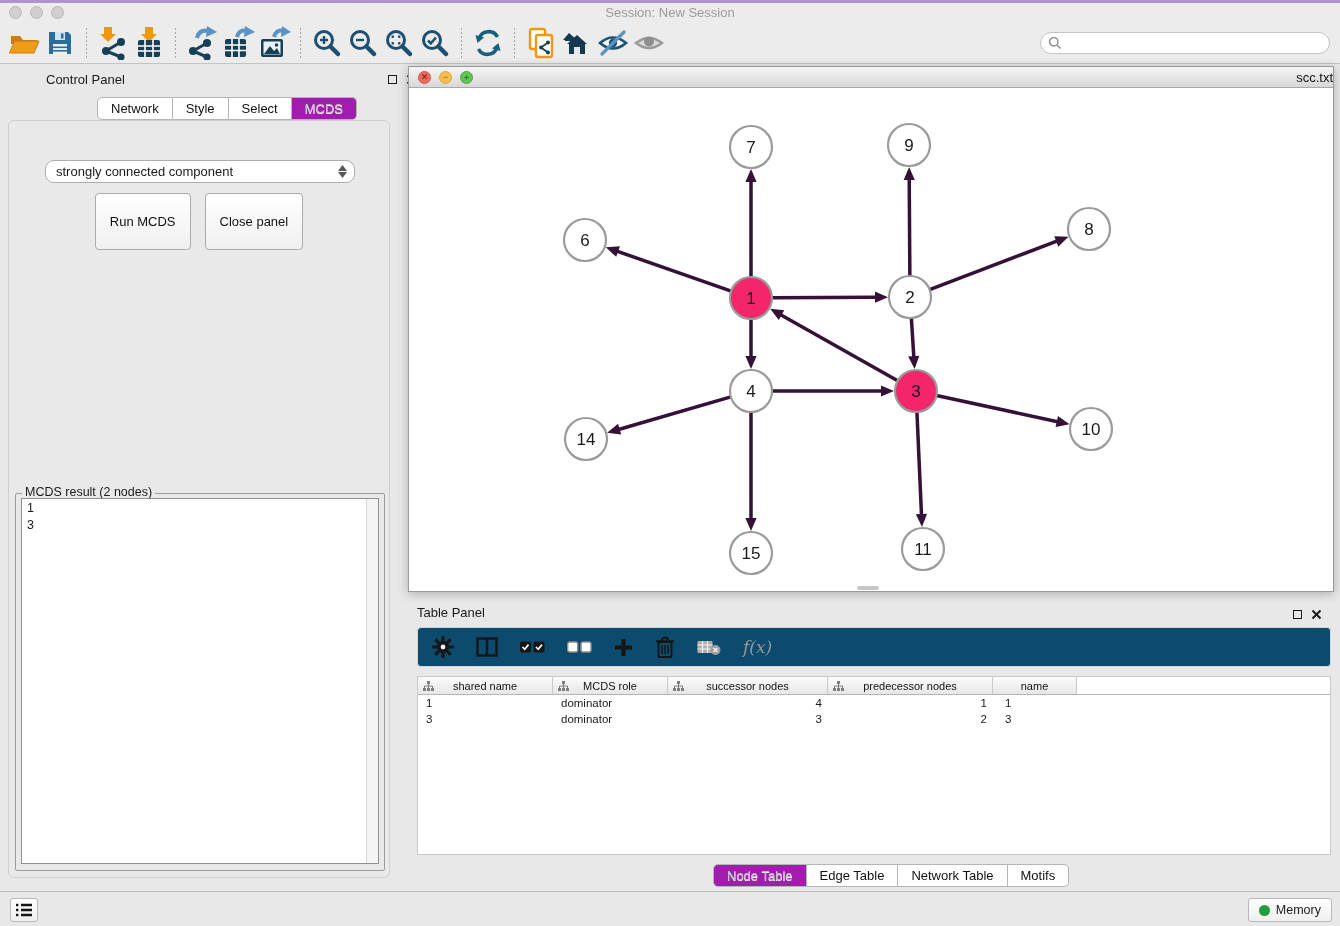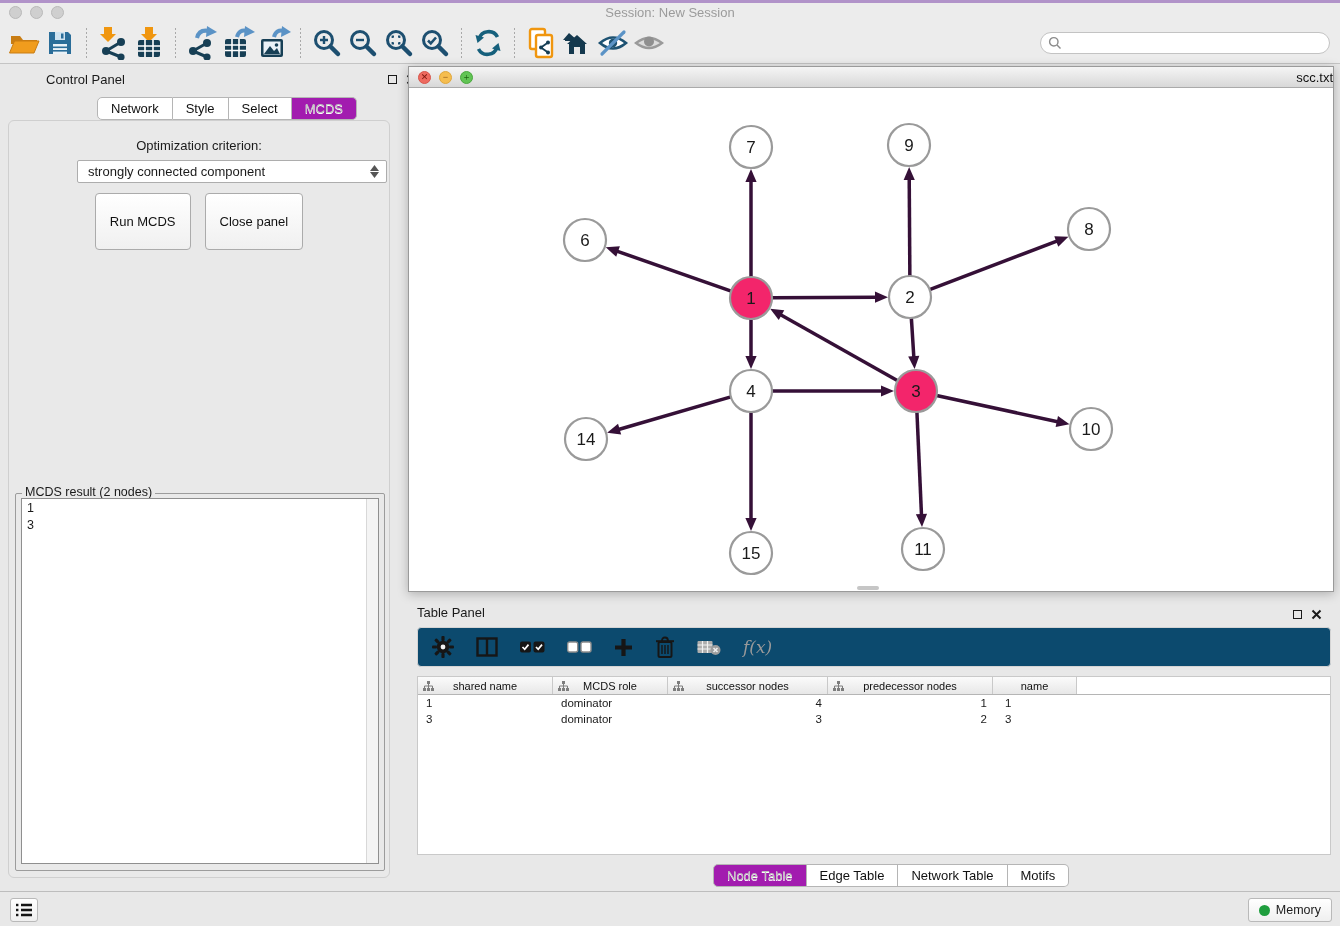--- a/index.html
+++ b/index.html
@@ -31,21 +31,21 @@
   .panel-ctrls { margin-left:auto; display:flex; align-items:center; gap:9px; margin-right:12px; }
   .float-ic { width:9px; height:9px; border:1.5px solid #1a1a1a; display:inline-block; }
   .tabs { position:absolute; display:flex;margin-left:20px; }
   .tab { background:#fff; border:1px solid #b5b5b5; border-left:none; font-size:13px; padding:3px 13px; color:#111; white-space:nowrap; }
   .tab:first-child { border-left:1px solid #b5b5b5; border-radius:5px 0 0 5px; }
   .tab:last-child { border-radius:0 5px 5px 0; }
   .tab.sel { background:#a21caf; color:#bfbfbf; text-shadow:0 1px 0 #fff; }
   .cp-tabs { left:77px; top:97px; }
   .cp-body { position:absolute; left:8px; top:120px; width:382px; height:758px; background:#e9e9e9; border:1px solid #cfcfcf; border-radius:6px; }
   .opt-label { position:absolute; left:0; top:17px; width:100%; text-align:center; font-size:13px; }
-  .dropdown { position:absolute; left:36px; top:39px; width:310px; height:23px; background:#fff; border:1px solid #adadad; border-radius:2px; display:flex; align-items:center; font-size:13px; padding-left:10px;margin-left:32px; }
+  .dropdown { position:absolute; left:36px; top:39px; width:310px; height:23px; background:#fff; border:1px solid #adadad; border-radius:9px; display:flex; align-items:center; font-size:13px; padding-left:10px; }
   .dd-arrows { margin-left:auto; margin-right:7px; display:flex; flex-direction:column; gap:1px; }
   .btn-row { position:absolute; left:0; top:72px; width:100%; display:flex; justify-content:center; gap:14px; }
   .pbtn { background:linear-gradient(#ffffff,#f0f0f0); border:1px solid #ababab; border-radius:4px; font-size:13px; padding:20px 14px; color:#111; }
   .fieldset { position:absolute; left:6px; top:372px; width:370px; height:378px; border:1px solid #9c9c9c; border-radius:2px; }
   .fieldset legend { font-size:12.5px; margin-left:6px; padding:0 3px; }
   .result-area { position:absolute; left:5px; top:4px; right:5px; bottom:6px; background:#fff; border:1px solid #8f8f8f; font-size:12.5px; line-height:17px; padding:1px 5px; }
   .result-scroll { position:absolute; right:0; top:0; bottom:0; width:12px; background:#f4f4f4; border-left:1px solid #d8d8d8; }
 
   
   .net-window { position:absolute; left:408px; top:66px; width:926px; height:526px; background:#fff; border:1px solid #9a9a9a; box-shadow:0 2px 10px rgba(0,0,0,0.25); }
@@ -245,21 +245,20 @@
 </div>
 
 <div class="tabs cp-tabs">
   <span class="tab">Network</span>
   <span class="tab">Style</span>
   <span class="tab">Select</span>
   <span class="tab sel">MCDS</span>
 </div>
 
 <div class="cp-body">
-  <div class="opt-label">Optimization criterion:</div>
   <div class="dropdown">
     <span>strongly connected component</span>
     <span class="dd-arrows">
       <svg width="9" height="6" viewBox="0 0 9 6">
           <polygon points="4.5,0 9,6 0,6" fill="#555"></polygon>
         </svg>
       <svg width="9" height="6" viewBox="0 0 9 6">
           <polygon points="0,0 9,0 4.5,6" fill="#555"></polygon>
         </svg>
     </span>

